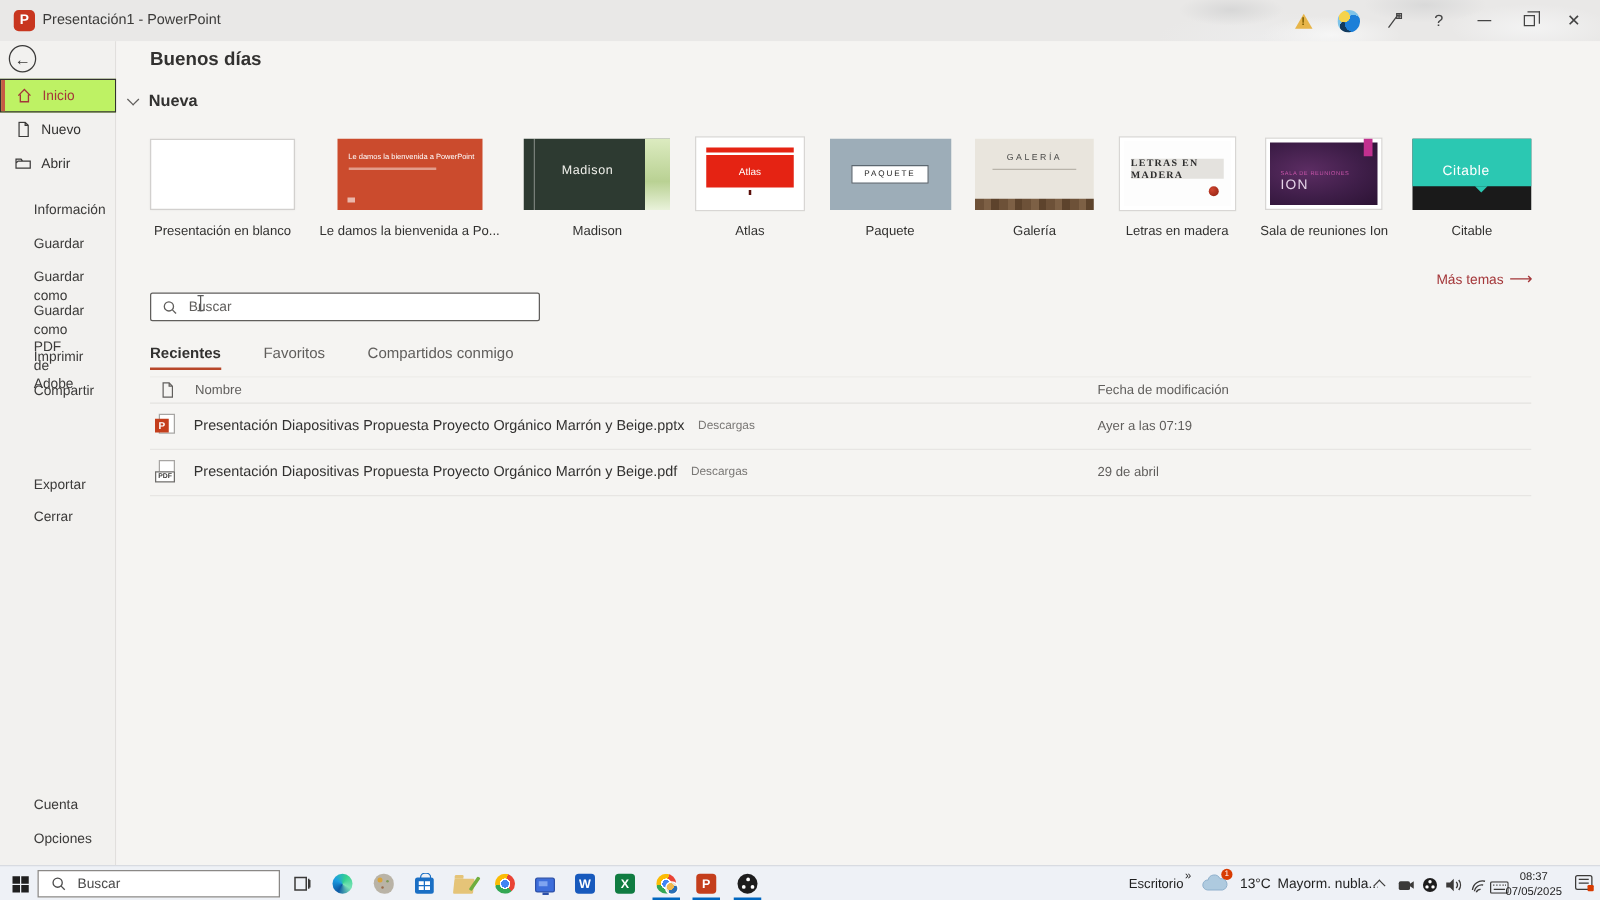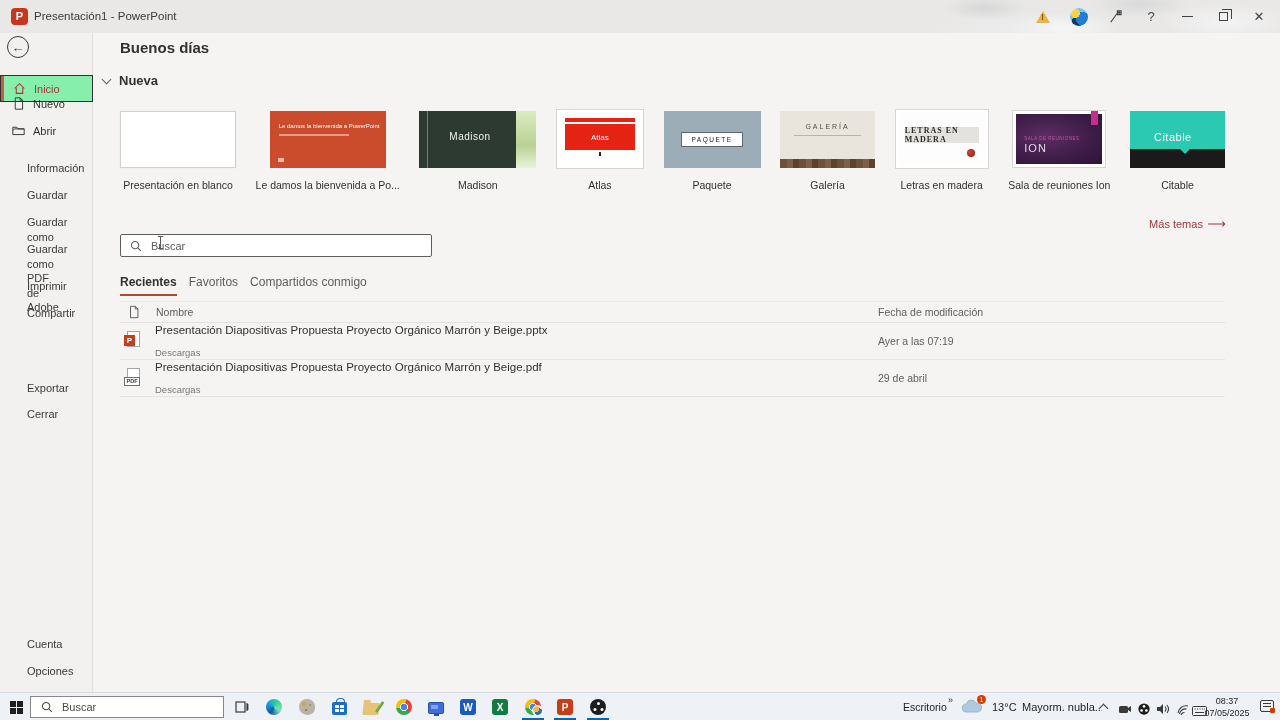--- a/index.html
+++ b/index.html
@@ -37,21 +37,21 @@
   .feedback-svg { width:15px; height:15px; }
 
   
   #sidebar { position:absolute; left:0; top:33px; width:93px; height:659px; background:#f2f1ef;
     border-right:1px solid #e1dfdd; }
   .back-btn { position:absolute; left:7px; top:3px; width:22px; height:22px; border:1.5px solid #3b3a39;
     border-radius:50%; display:flex; align-items:center; justify-content:center; font-size:13px; color:#3b3a39; }
   .nav-item { position:absolute; left:0; width:93px; height:27px; display:flex; align-items:center; gap:8px;
     padding-left:12px; font-size:11px; color:#323130; }
   .nav-item svg { width:13px; height:13px; flex:0 0 auto; }
-  .nav-item.selected { background:#86efac; border:1px solid #323130; color:#a4373a;margin-top:12px; }
+  .nav-item.selected { background:#bef264; border:1px solid #323130; color:#a4373a; }
   .nav-item.selected::before { content:""; position:absolute; left:0; top:0; bottom:0; width:3px; background:#c75b45; }
   .menu-item { position:absolute; left:0; width:71px; padding:0 10px 0 27px; font-size:11px; color:#3b3a39; line-height:1.32; }
   .foot-item { position:absolute; left:0; width:114px; padding-left:27px; font-size:11px; color:#3b3a39; }
 
   
   #content { position:absolute; left:93px; top:33px; width:1187px; height:659px; background:#f5f4f2; }
   .greeting { position:absolute; left:27px; top:6px; font-size:15px; font-weight:700; color:#323130; }
   .nueva-hdr { position:absolute; left:10px; top:40px; display:flex; align-items:center; gap:9px; }
   .chev-down { width:7px; height:7px; border-right:1.5px solid #605e5c; border-bottom:1.5px solid #605e5c;
     transform:rotate(45deg); margin-top:-3px; }
@@ -110,38 +110,38 @@
 
   .search-box { position:absolute; left:27px; top:201px; width:312px; height:23px; background:#fff;
     border:1px solid #605e5c; border-radius:2px; display:flex; align-items:center; padding:0 8px; gap:8px; }
   .search-box input { border:none; outline:none; flex:1; font-size:11px; color:#323130;
     font-family:"Liberation Sans", sans-serif; background:transparent; }
   .search-box input::placeholder { color:#605e5c; }
   .ibeam { position:absolute; left:67px; top:203px; width:1px; height:13px; background:#5a5a5a; }
   .ibeam::before,.ibeam::after { content:""; position:absolute; left:-2px; width:5px; height:1px; background:#5a5a5a; }
   .ibeam::after { bottom:0; }
 
-  .tabs { position:absolute; left:27px; top:242px; display:flex; gap:12px; }
+  .tabs { position:absolute; left:27px; top:242px; display:flex; gap:34px; }
   .tab { font-size:12px; color:#605e5c; padding-bottom:5px; }
   .tab.active { color:#323130; font-weight:700; border-bottom:2px solid #b7472a; }
 
   .recent-table { position:absolute; left:27px; top:268px; width:1105px; }
   .rt-header { position:relative; height:22px; border-top:1px solid #edebe9; border-bottom:1px solid #e4e2e0;
     display:flex; align-items:center; }
   .rt-header .doc-ico { margin-left:7px; }
   .col-name { margin-left:15px; font-size:10.5px; color:#605e5c; }
   .col-date { position:absolute; left:758px; font-size:10.5px; color:#605e5c; }
   .rt-row { position:relative; height:37px; border-bottom:1px solid #e7e5e3; display:flex; align-items:center; }
   .file-ico { position:relative; width:17px; height:21px; margin-left:4px; flex:0 0 auto; }
   .page { position:absolute; left:3px; top:0; width:13px; height:16px; background:#fff; border:1px solid #a7a5a3; }
   .ppt-badge { position:absolute; left:0; top:4px; width:11px; height:11px; background:#c43e1c; color:#fff;
     font-size:8px; font-weight:700; display:flex; align-items:center; justify-content:center; }
   .pdf-badge { position:absolute; left:0; top:9px; width:16px; height:9px; background:#fff; border:1px solid #6e6c6a;
     color:#3b3a39; font-size:5.5px; font-weight:700; display:flex; align-items:center; justify-content:center; }
-  .file-meta { margin-left:14px; display:flex; flex-direction:column; gap:11px; }
+  .file-meta { margin-left:14px; display:flex; flex-direction:row; gap:11px; }
   .file-name { font-size:11.5px; color:#323130; }
   .file-loc { font-size:9.5px; color:#797775; }
   .row-date { position:absolute; left:758px; font-size:10.5px; color:#605e5c; }
   .more-pres { position:absolute; left:27px; top:372px; width:1105px; text-align:right; }
 
   
   #taskbar { position:absolute; left:0; top:692px; width:1280px; height:28px; background:#eef1f6;
     border-top:1px solid #d8dbe1; }
   .tb-slot { position:absolute; top:0; width:24px; height:28px; display:flex; align-items:center; justify-content:center; }
   .win-logo { display:grid; grid-template-columns:6px 6px; grid-template-rows:6px 6px; gap:1px; }

